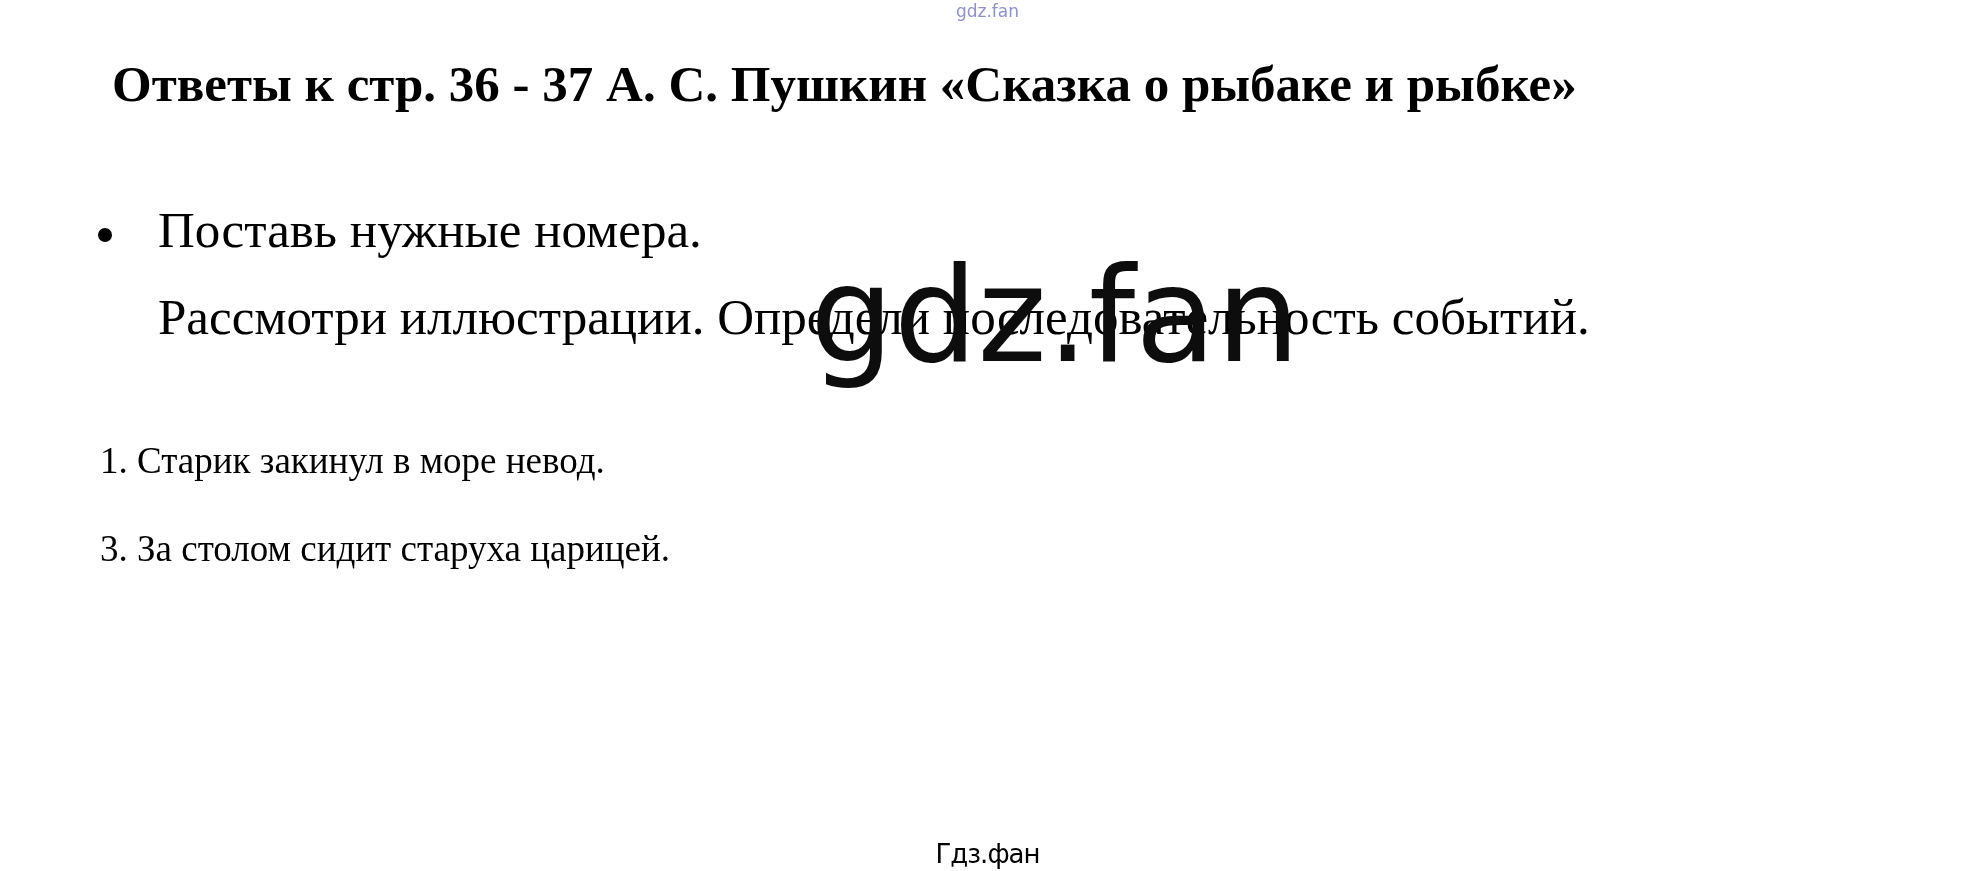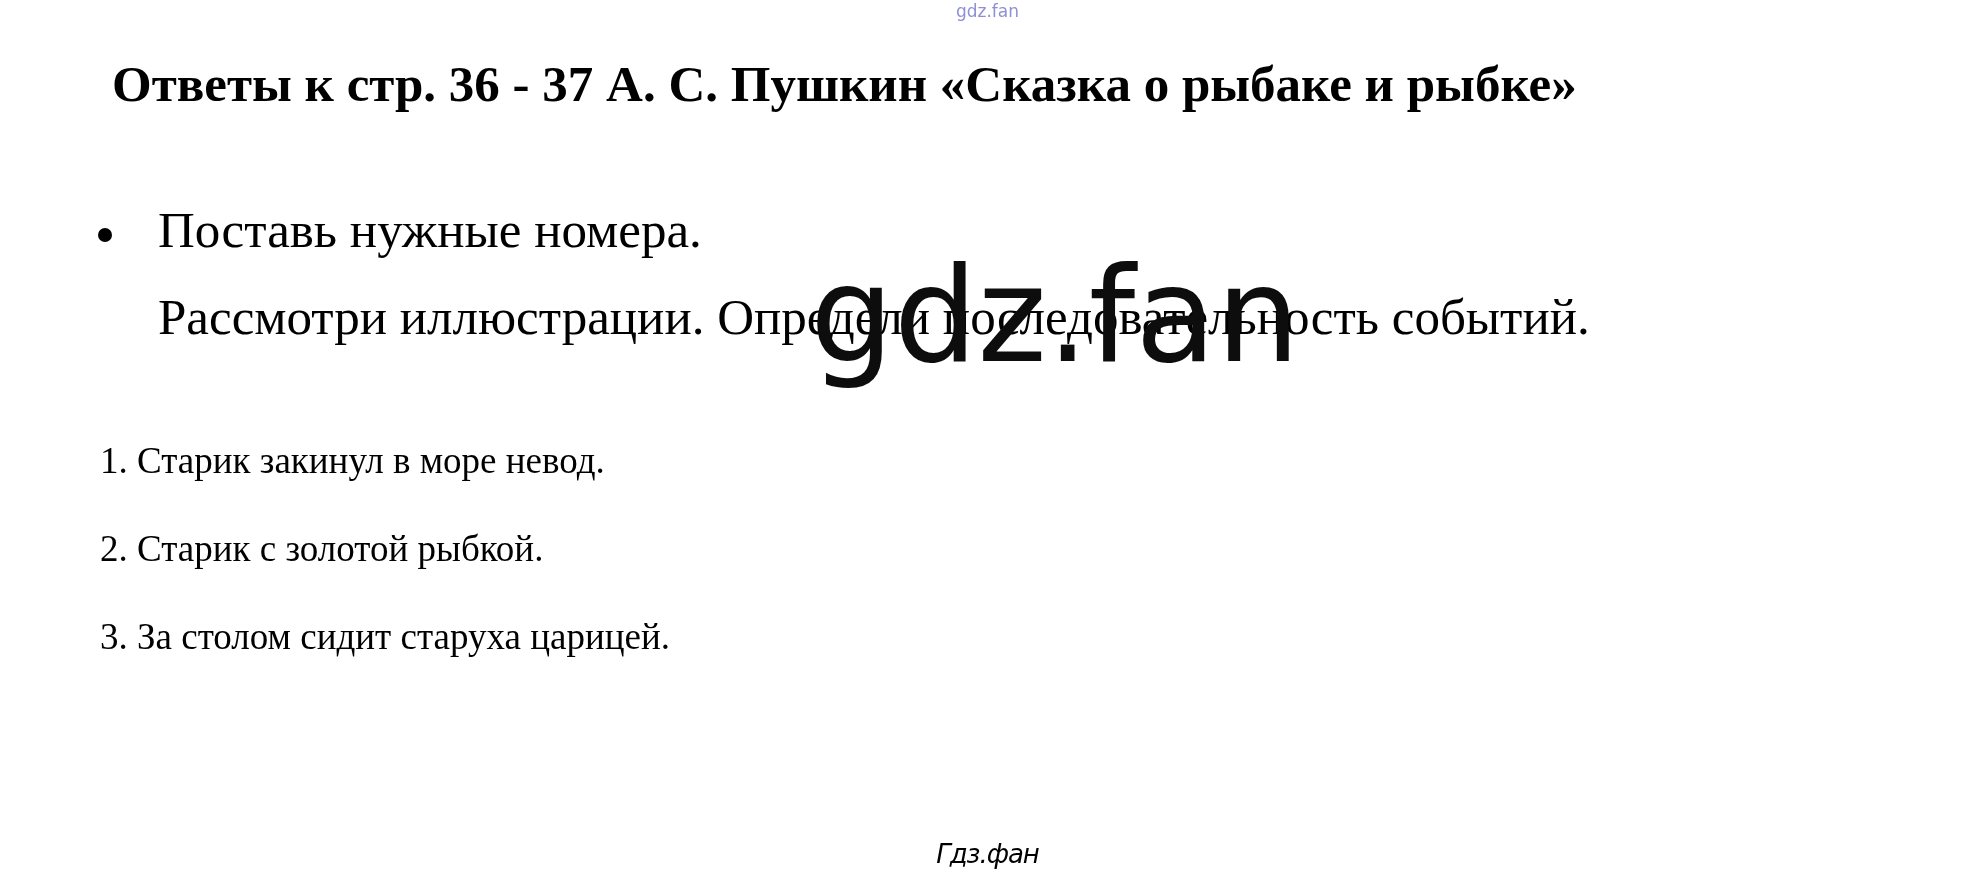--- a/index.html
+++ b/index.html
@@ -73,21 +73,20 @@
     position: absolute;
     top: 839px;
     left: 0;
     width: 100%;
     text-align: center;
     font-family: "DejaVu Sans", sans-serif;
     font-size: 26px;
     line-height: 31px;
     color: #000000;
     letter-spacing: -1px;
-    font-style: italic;
   }
 </style>
 </head>
 <body>
 
 <div class="page">
 
   <div class="top-watermark">gdz.fan</div>
 
   <h1 class="heading">Ответы к стр. 36 - 37 А. С. Пушкин «Сказка о рыбаке и рыбке»</h1>
@@ -96,19 +95,18 @@
 
   <div class="task-lines">
     <div>Поставь нужные номера.</div>
     <div>Рассмотри иллюстрации. Определи последовательность событий.</div>
   </div>
 
   <div class="big-watermark">gdz.fan</div>
 
   <div class="answers">
     <div>1. Старик закинул в море невод.</div>
-    <div>2. Старик с золотой рыбкой.</div>
     <div>3. За столом сидит старуха царицей.</div>
   </div>
 
   <div class="footer">Гдз.фан</div>
 
 </div>
 
 </body></html>

